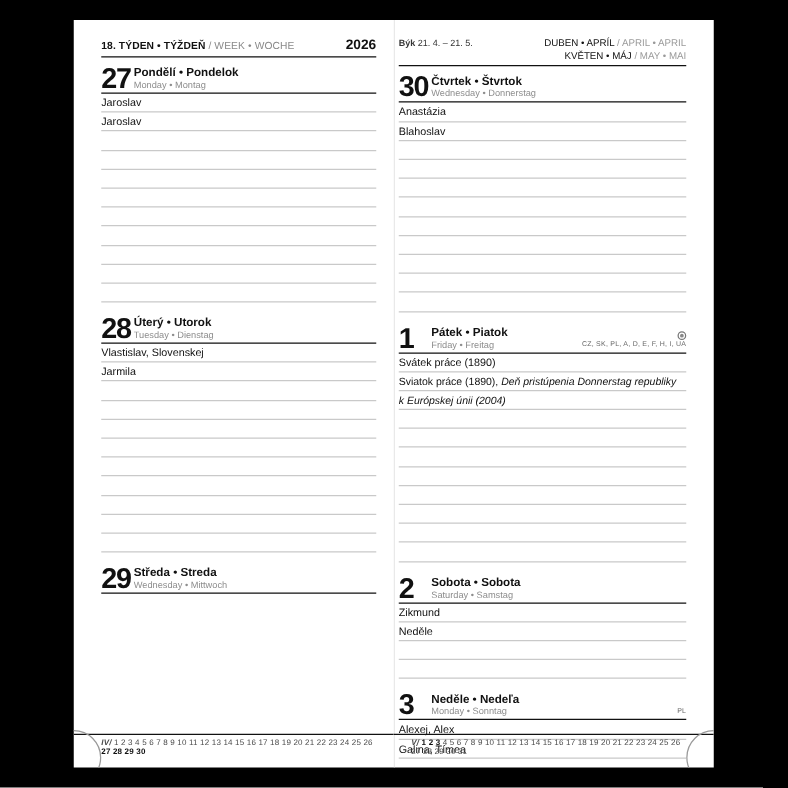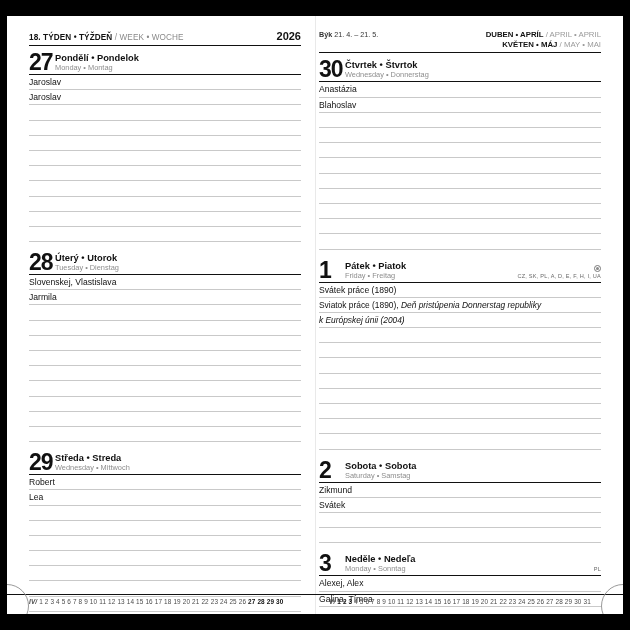--- a/index.html
+++ b/index.html
@@ -4,21 +4,21 @@
 <style>
   * { box-sizing: border-box; margin:0; padding:0; }
   html,body { width:630px; height:630px; }
   body {
     background:#000;
     font-family:"Liberation Sans", sans-serif;
     display:flex; align-items:center; justify-content:center;
   }
   #spread {
     position:relative;
-    width:616px; height:598px;
+    width:512px; height:598px;
     background:#ffffff;
     display:flex;
     overflow:hidden;
   }
   .page {
     width:50%;
     height:100%;
     position:relative;
     padding:14px 16px 0 16px;
   }
@@ -38,21 +38,21 @@
   }
   .hdr-left { font-size:8.2px; letter-spacing:.1px; color:#111; }
   .hdr-left b { font-weight:bold; }
   .hdr-left .gray { color:#8a8a8a; }
   .hdr-right { font-size:11px; font-weight:bold; color:#111; }
 
   .hdr-zodiac { font-size:7.2px; color:#333; }
   .hdr-zodiac b { font-weight:bold; }
   .months { text-align:right; font-size:7.8px; line-height:1.25; color:#111; }
   .months .gray { color:#9a9a9a; font-weight:normal; }
-  .months b { font-weight:bold; }
+  .months b { font-weight:normal; }
 
   
   .day { position:relative; }
   .day-head {
     display:flex; align-items:flex-start;
     border-bottom:1.1px solid #111;
     padding-bottom:2px;
     margin-bottom:0;
   }
   .daynum {
@@ -155,21 +155,21 @@
     <div class="day" style="margin-top:10px;">
       <div class="day-head">
         <div class="daynum">28</div>
         <div class="daynames">
           <div class="dn1">Úterý • Utorok</div>
           <div class="dn2">Tuesday • Dienstag</div>
         </div>
         <div class="day-flag"></div>
       </div>
       <div class="lines">
-        <div class="line name">Slovenskej, Vlastislava</div>
+        <div class="line name">Vlastislav, Slovenskej</div>
         <div class="line name">Jarmila</div>
         <div class="line"></div>
         <div class="line"></div>
         <div class="line"></div>
         <div class="line"></div>
         <div class="line"></div>
         <div class="line"></div>
         <div class="line"></div>
         <div class="line"></div>
         <div class="line"></div>
@@ -177,31 +177,20 @@
     </div>
 
     <div class="day" style="margin-top:10px;">
       <div class="day-head">
         <div class="daynum">29</div>
         <div class="daynames">
           <div class="dn1">Středa • Streda</div>
           <div class="dn2">Wednesday • Mittwoch</div>
         </div>
         <div class="day-flag"></div>
-      </div>
-      <div class="lines">
-        <div class="line name">Robert</div>
-        <div class="line name">Lea</div>
-        <div class="line"></div>
-        <div class="line"></div>
-        <div class="line"></div>
-        <div class="line"></div>
-        <div class="line"></div>
-        <div class="line"></div>
-        <div class="line"></div>
       </div>
     </div>
 
     <div class="footer">
       <span class="mn">IV/</span>
       <span>1 2 3 4 5 6 7 8 9 10 11 12 13 14 15 16 17 18 19 20 21 22 23 24 25 26 <b>27 28 29 30</b></span>
     </div>
     <div class="fold l"></div>
   </div>
 
@@ -281,21 +270,21 @@
       <div class="day-head">
         <div class="daynum">2</div>
         <div class="daynames">
           <div class="dn1">Sobota • Sobota</div>
           <div class="dn2">Saturday • Samstag</div>
         </div>
         <div class="day-flag"></div>
       </div>
       <div class="lines">
         <div class="line name">Zikmund</div>
-        <div class="line name">Svátek</div>
+        <div class="line name">Neděle</div>
         <div class="line"></div>
         <div class="line"></div>
       </div>
     </div>
 
     <div class="day" style="margin-top:10px;">
       <div class="day-head">
         <div class="daynum">3</div>
         <div class="daynames">
           <div class="dn1">Neděle • Nedeľa</div>

